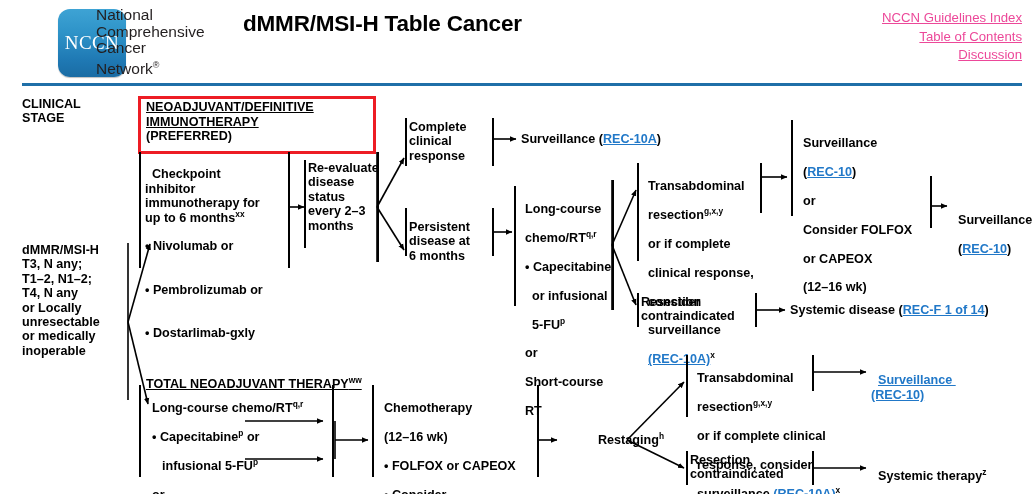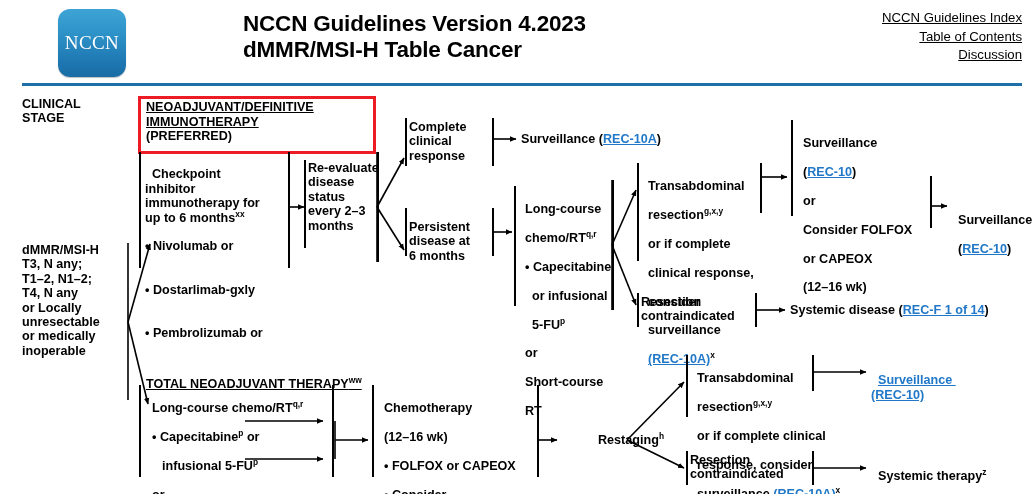--- a/index.html
+++ b/index.html
@@ -30,21 +30,21 @@
   }
   #brand .reg{font-size:9px;vertical-align:super;}
   #guideline-title{
     position:absolute;left:243px;top:11px;
     font-size:22.5px;line-height:26px;font-weight:bold;color:#000;letter-spacing:-0.2px;
   }
   #header-links{
     position:absolute;right:13px;top:9px;text-align:right;
     font-size:13.2px;line-height:18.5px;color:#1f6fc4;
   }
-  #header-links a{color:#000000;text-decoration:underline;display:block;cursor:pointer;}
+  #header-links a{color:#ec4899;text-decoration:underline;display:block;cursor:pointer;}
   #rule{position:absolute;left:22px;top:83px;width:1000px;height:3px;background:#1f6fa8;}
 
   
   .node{
     position:absolute;font-size:12.6px;line-height:14.4px;font-weight:bold;color:#000;
     white-space:pre-wrap;
   }
   .hdr{
     position:absolute;font-size:12.6px;line-height:14.6px;font-weight:bold;color:#000;
     text-decoration:underline;white-space:pre-wrap;
@@ -58,22 +58,27 @@
   svg.conn{position:absolute;left:0;top:0;width:1035px;height:494px;pointer-events:none;}
   .bullet-ind{display:block;}
 </style>
 </head>
 <body>
 
 <div id="header">
   <div id="logo-box">
     <div id="logo-text">NCCN</div>
   </div>
+  <div id="brand">
+    <div>National</div>
+    <div>Comprehensive</div>
+    <div>Cancer</div>
+    <div><span>Network</span><span class="reg">®</span></div>
+  </div>
   <div id="guideline-title">
-    <div>NCCN Guidelines Version 4.2023</div>
     <div>dMMR/MSI-H Table Cancer</div>
   </div>
   <div id="header-links">
     <a>NCCN Guidelines Index</a>
     <a>Table of Contents</a>
     <a>Discussion</a>
   </div>
   <div id="rule"></div>
 </div>
 
@@ -143,22 +148,22 @@
 </div>
 
 <div class="vbar" style="left:139px;top:152px;height:116px;"></div>
 <div class="vbar" style="left:288px;top:152px;height:116px;"></div>
 <div class="node" style="left:145px;top:153px;width:145px;">
   <span>Checkpoint
 inhibitor
 immunotherapy for
 up to 6 months</span><sup>xx</sup>
   <span class="bullet-ind">• Nivolumab or</span>
+  <span class="bullet-ind">• Pembrolizumab or</span>
   <span class="bullet-ind">• Dostarlimab-gxly</span>
-  <span class="bullet-ind">• Pembrolizumab or</span>
 </div>
 
 <div class="vbar" style="left:304px;top:160px;height:88px;"></div>
 <div class="vbar" style="left:377px;top:152px;height:110px;"></div>
 <div class="node" style="left:308px;top:161px;width:74px;">Re-evaluate
 disease
 status
 every 2–3
 months</div>
 

